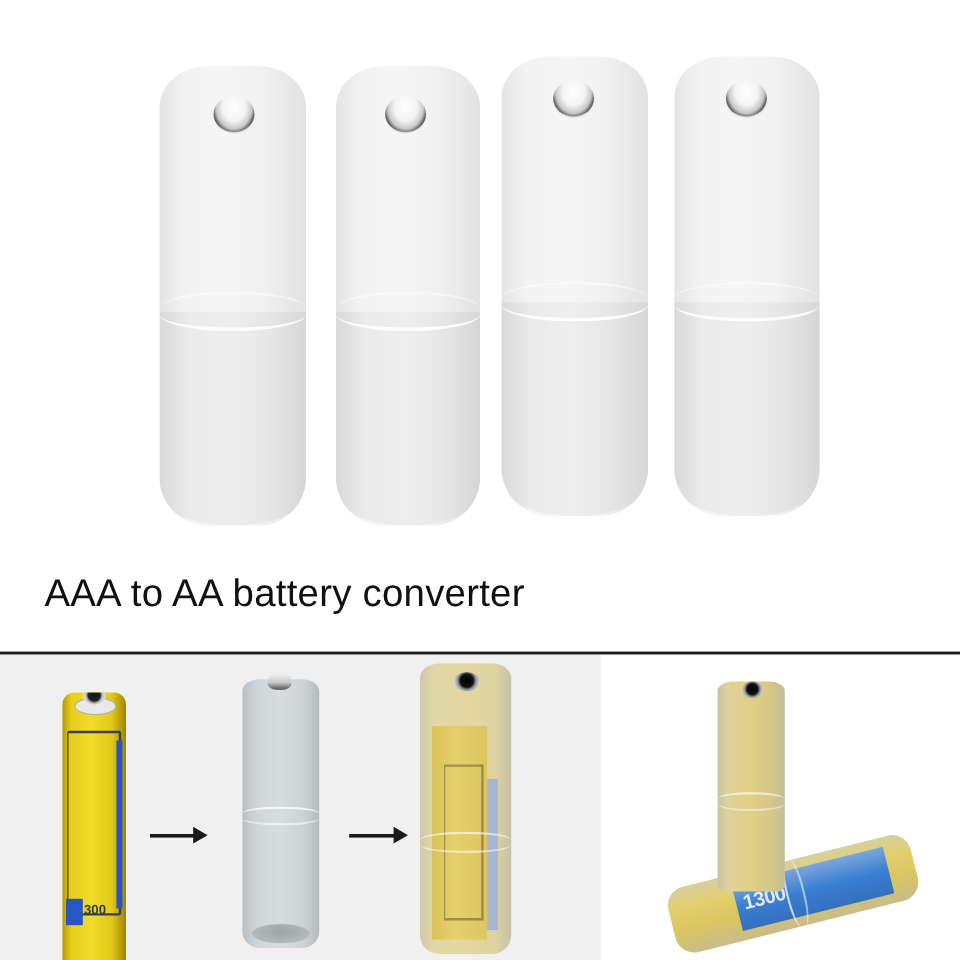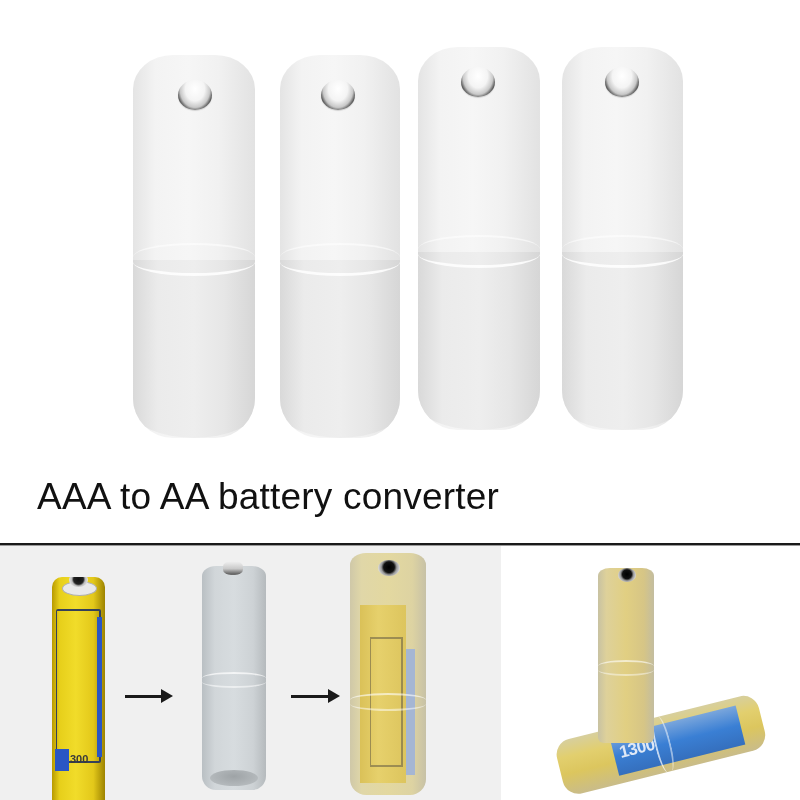--- a/index.html
+++ b/index.html
@@ -30,21 +30,21 @@
     }
     .conv-wrap { position: absolute; }
     .nub {
       position: absolute; width: 34px; height: 30px; border-radius: 50%;
       background: radial-gradient(ellipse at 50% 30%, #ffffff 0%, #f4f4f4 40%, #c8c8c8 62%, #3a3a3a 78%, #cfcfcf 92%);
       box-shadow: 0 1px 1px rgba(0,0,0,0.15);
     }
 
     .title {
       position: absolute; left: 37px; top: 476px;
-      font-size: 37px; color: #111111; letter-spacing: 0.2px;
+      font-size: 32px; color: #111111; letter-spacing: 0.2px;
       white-space: nowrap;
     }
     .divider {
       position: absolute; left: 0; top: 543px; width: 800px; height: 2px; background: #1a1a1a;
     }
     .divider-shadow {
       position: absolute; left: 0; top: 545px; width: 800px; height: 1px; background: #9a9a9a;
     }
 
     

